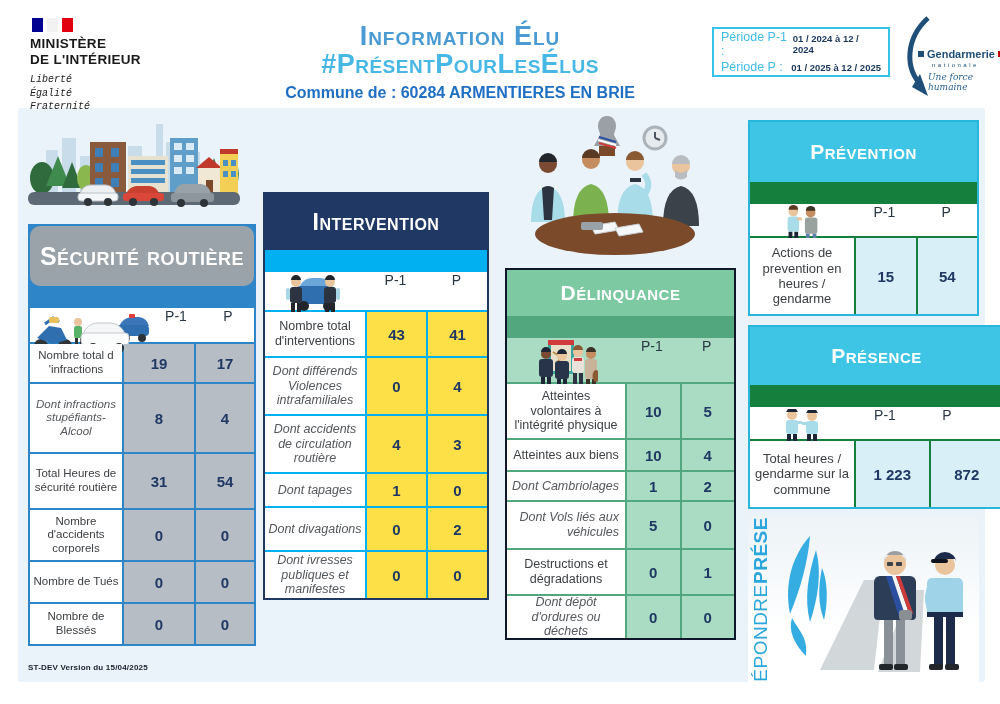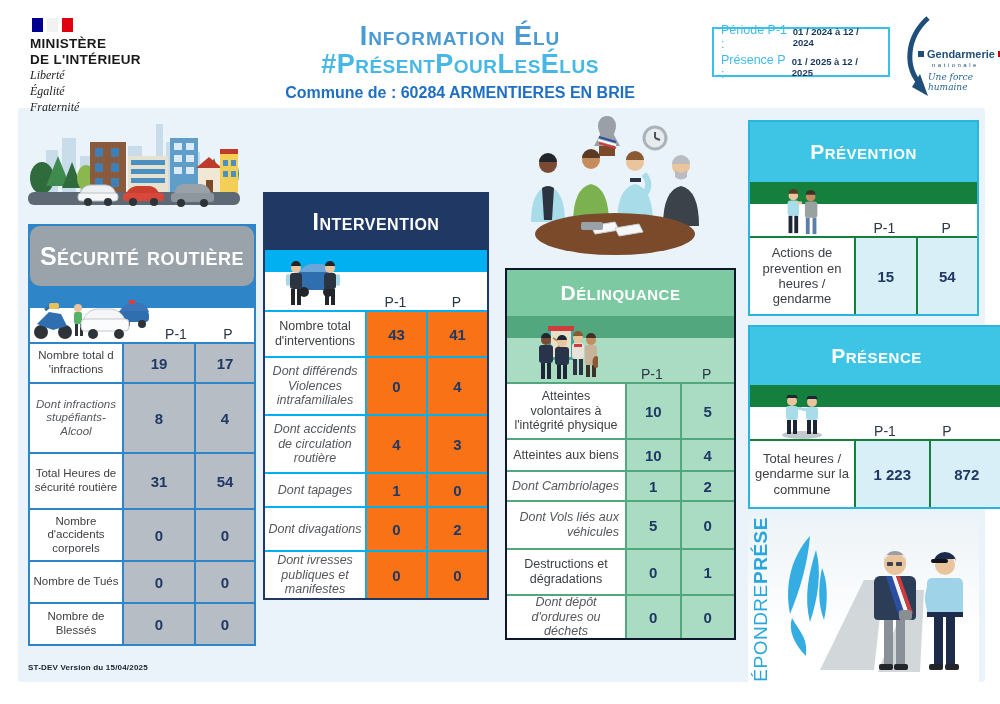--- a/index.html
+++ b/index.html
@@ -5,21 +5,21 @@
   html,body{margin:0;padding:0;background:#fff;}
   .page{position:relative;width:1000px;height:704px;background:#ffffff;
         font-family:"Liberation Sans",sans-serif;overflow:hidden;}
 
   
   .ministry{position:absolute;left:30px;top:18px;color:#1a1a1a;}
   .flag{display:flex;gap:4px;margin-bottom:4px;margin-left:2px;}
   .flag span{width:11px;height:14px;display:block;}
   .flag .b{background:#000091;} .flag .w{background:#f2f2f2;} .flag .r{background:#e1000f;}
   .min-name{font-size:13.5px;font-weight:700;letter-spacing:.3px;line-height:1.15;}
-  .motto{font-family:Liberation Serif, serif;font-style:italic;font-size:12px;line-height:1.35;color:#222;}
+  .motto{margin-top:6px;font-family:Liberation Mono, monospace;font-style:italic;font-size:10px;line-height:1.35;color:#222;}
 
   .title-block{position:absolute;left:235px;top:22px;width:450px;text-align:center;}
   .t1{font-size:27px;color:#4a9ad3;font-variant:small-caps;font-weight:600;letter-spacing:1px;line-height:1.05;}
   .t2{font-size:27px;color:#47b7e6;font-variant:small-caps;font-weight:600;letter-spacing:.5px;line-height:1.1;}
   .commune{font-size:16px;color:#1f6fc4;font-weight:700;margin-top:4px;}
 
   .periode-box{position:absolute;left:712px;top:27px;width:178px;height:50px;
                border:2px solid #35c4e8;background:#fff;box-sizing:border-box;
                display:flex;flex-direction:column;justify-content:center;padding:2px 7px;gap:2px;}
   .p-row{display:flex;align-items:center;justify-content:space-between;}
@@ -36,21 +36,21 @@
   .gslogan{position:absolute;left:32px;top:60px;font-size:9px;font-style:italic;
            font-family:"DejaVu Serif",serif;color:#2a6496;}
 
   
   .panel{position:absolute;left:18px;top:108px;width:967px;height:574px;background:#e9f3f9;border-radius:3px;}
 
   
   .tbl{position:absolute;display:grid;gap:2px;box-sizing:border-box;}
   .tbl .cell{display:flex;align-items:center;justify-content:center;text-align:center;}
   .tbl .titlebar{grid-column:1/-1;color:#fff;font-variant:small-caps;font-weight:600;letter-spacing:.5px;}
-  .tbl .subhead{grid-column:1/-1;display:flex;align-items:flex-end;background:#fff;margin-top:20px;}
+  .tbl .subhead{grid-column:1/-1;display:flex;align-items:flex-start;background:#fff;margin-top:20px;}
   .tbl .subhead .iconbox{display:flex;align-items:center;justify-content:center;}
   .tbl .subhead .colhead{font-size:14px;color:#2a3744;text-align:center;}
   .lbl{background:#fff;color:#3d4043;line-height:1.18;padding:2px 3px;box-sizing:border-box;}
   .lbl.it{font-style:italic;color:#54585c;}
   .lbl.ra{justify-content:flex-end;text-align:right;padding-right:6px;}
   .val{color:#1f3864;font-weight:600;font-size:15px;}
 
   
   .securite{left:28px;top:224px;width:228px;grid-template-columns:92px 70px 1fr;
             grid-template-rows:60px 54px 38px 68px 54px 50px 40px 40px;
@@ -59,21 +59,21 @@
   .securite .val{background:#b7bdc5;}
   .securite .lbl{font-size:11.5px;}
   .securite .subhead .iconbox{width:128px;}
   .securite .subhead .colhead{width:64px;}
 
   
   .intervention{left:263px;top:192px;width:226px;grid-template-columns:100px 1fr 1fr;
                 grid-template-rows:56px 58px 44px 56px 56px 32px 42px 46px;
                 background:#00b0f0;border:2px solid #1f3864;}
   .intervention .titlebar{background:#1f3864;font-size:23px;}
-  .intervention .val{background:#f97316;}
+  .intervention .val{background:#fde047;}
   .intervention .lbl{font-size:12.5px;}
   .intervention .subhead .iconbox{width:100px;}
   .intervention .subhead .colhead{width:61px;}
 
   
   .delinquance{left:505px;top:268px;width:231px;grid-template-columns:118px 1fr 1fr;
                grid-template-rows:46px 64px 54px 30px 28px 46px 44px 42px;
                background:#52a77f;border:2px solid #0f172a;}
   .delinquance .titlebar{background:#7cc9a2;font-size:21px;}
   .delinquance .subhead{background:#a9dcc3;}
@@ -136,21 +136,21 @@
     <div class="t2">#PrésentPourLesÉlus</div>
     <div class="commune">Commune de : 60284 ARMENTIERES EN BRIE</div>
   </div>
 
   <div class="periode-box">
     <div class="p-row">
       <span class="p-label">Période P-1 :</span>
       <span class="p-value">01 / 2024 à 12 / 2024</span>
     </div>
     <div class="p-row">
-      <span class="p-label">Présence P :</span>
+      <span class="p-label">Période P :</span>
       <span class="p-value">01 / 2025 à 12 / 2025</span>
     </div>
   </div>
 
   <div class="gend-logo">
     <svg width="40" height="92" viewBox="0 0 40 92">
       <path d="M32 6 C10 26 8 56 26 74" stroke="#1f4e79" stroke-width="5" fill="none"></path>
       <path d="M24 62 l8 22 l-16 -9 z" fill="#1f4e79"></path>
     </svg>
     <div class="gname">

